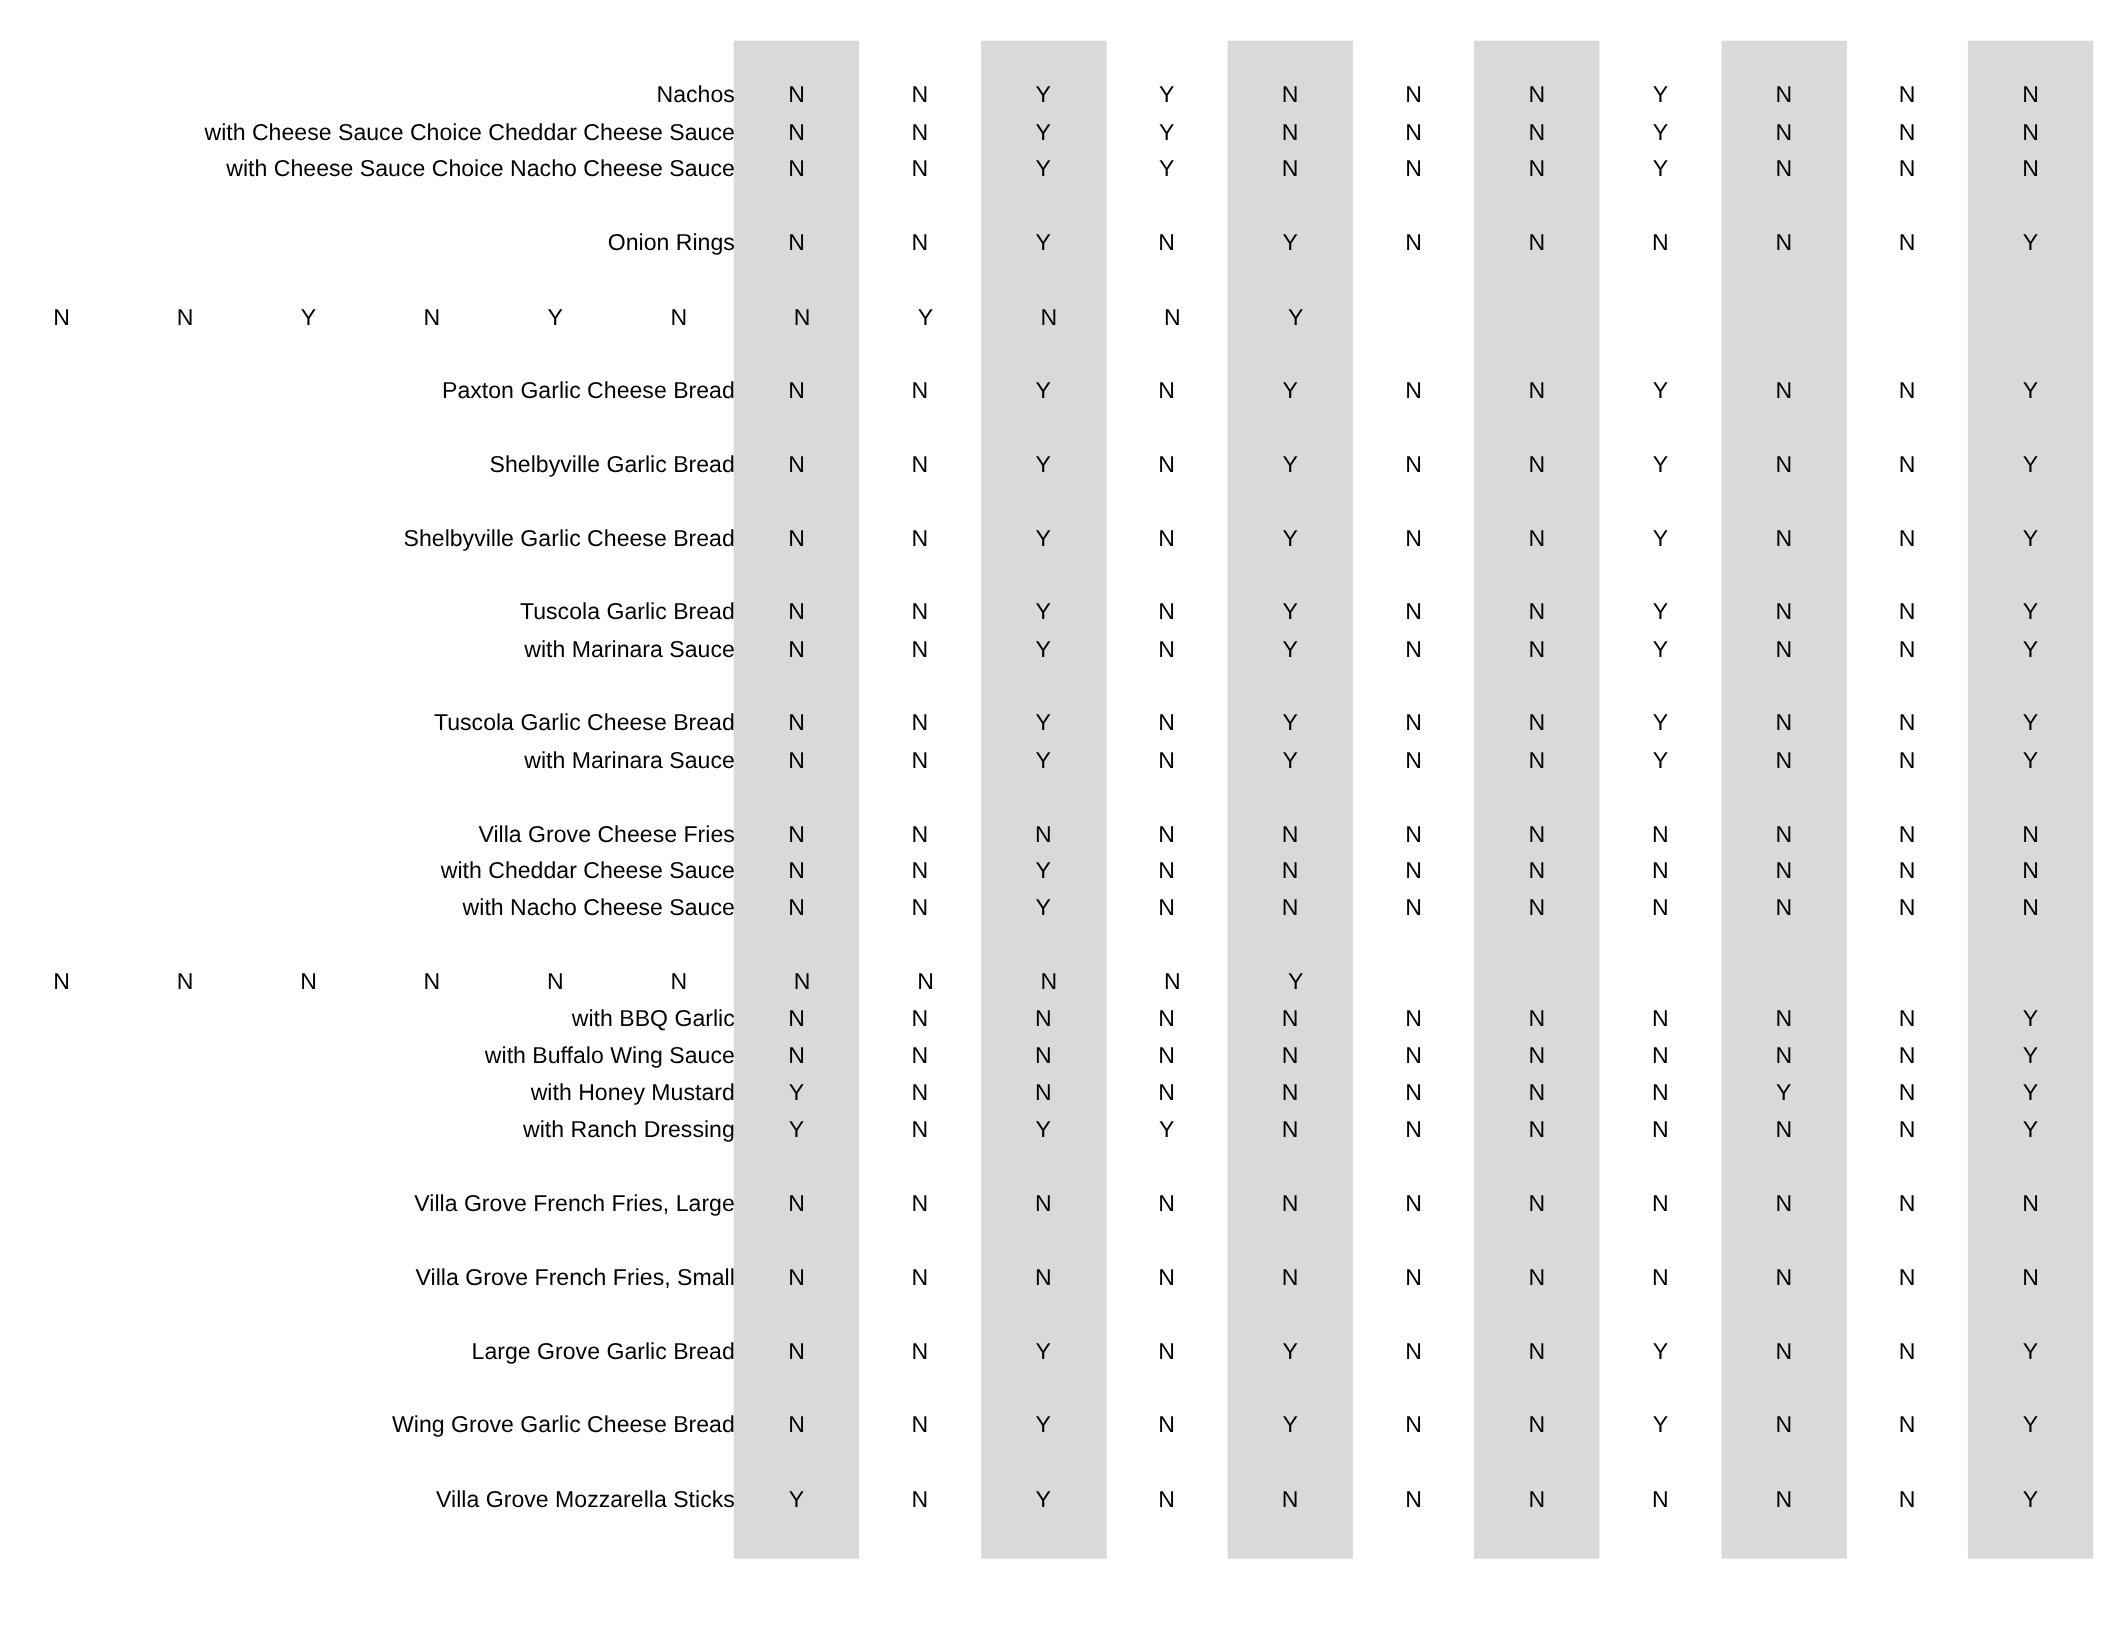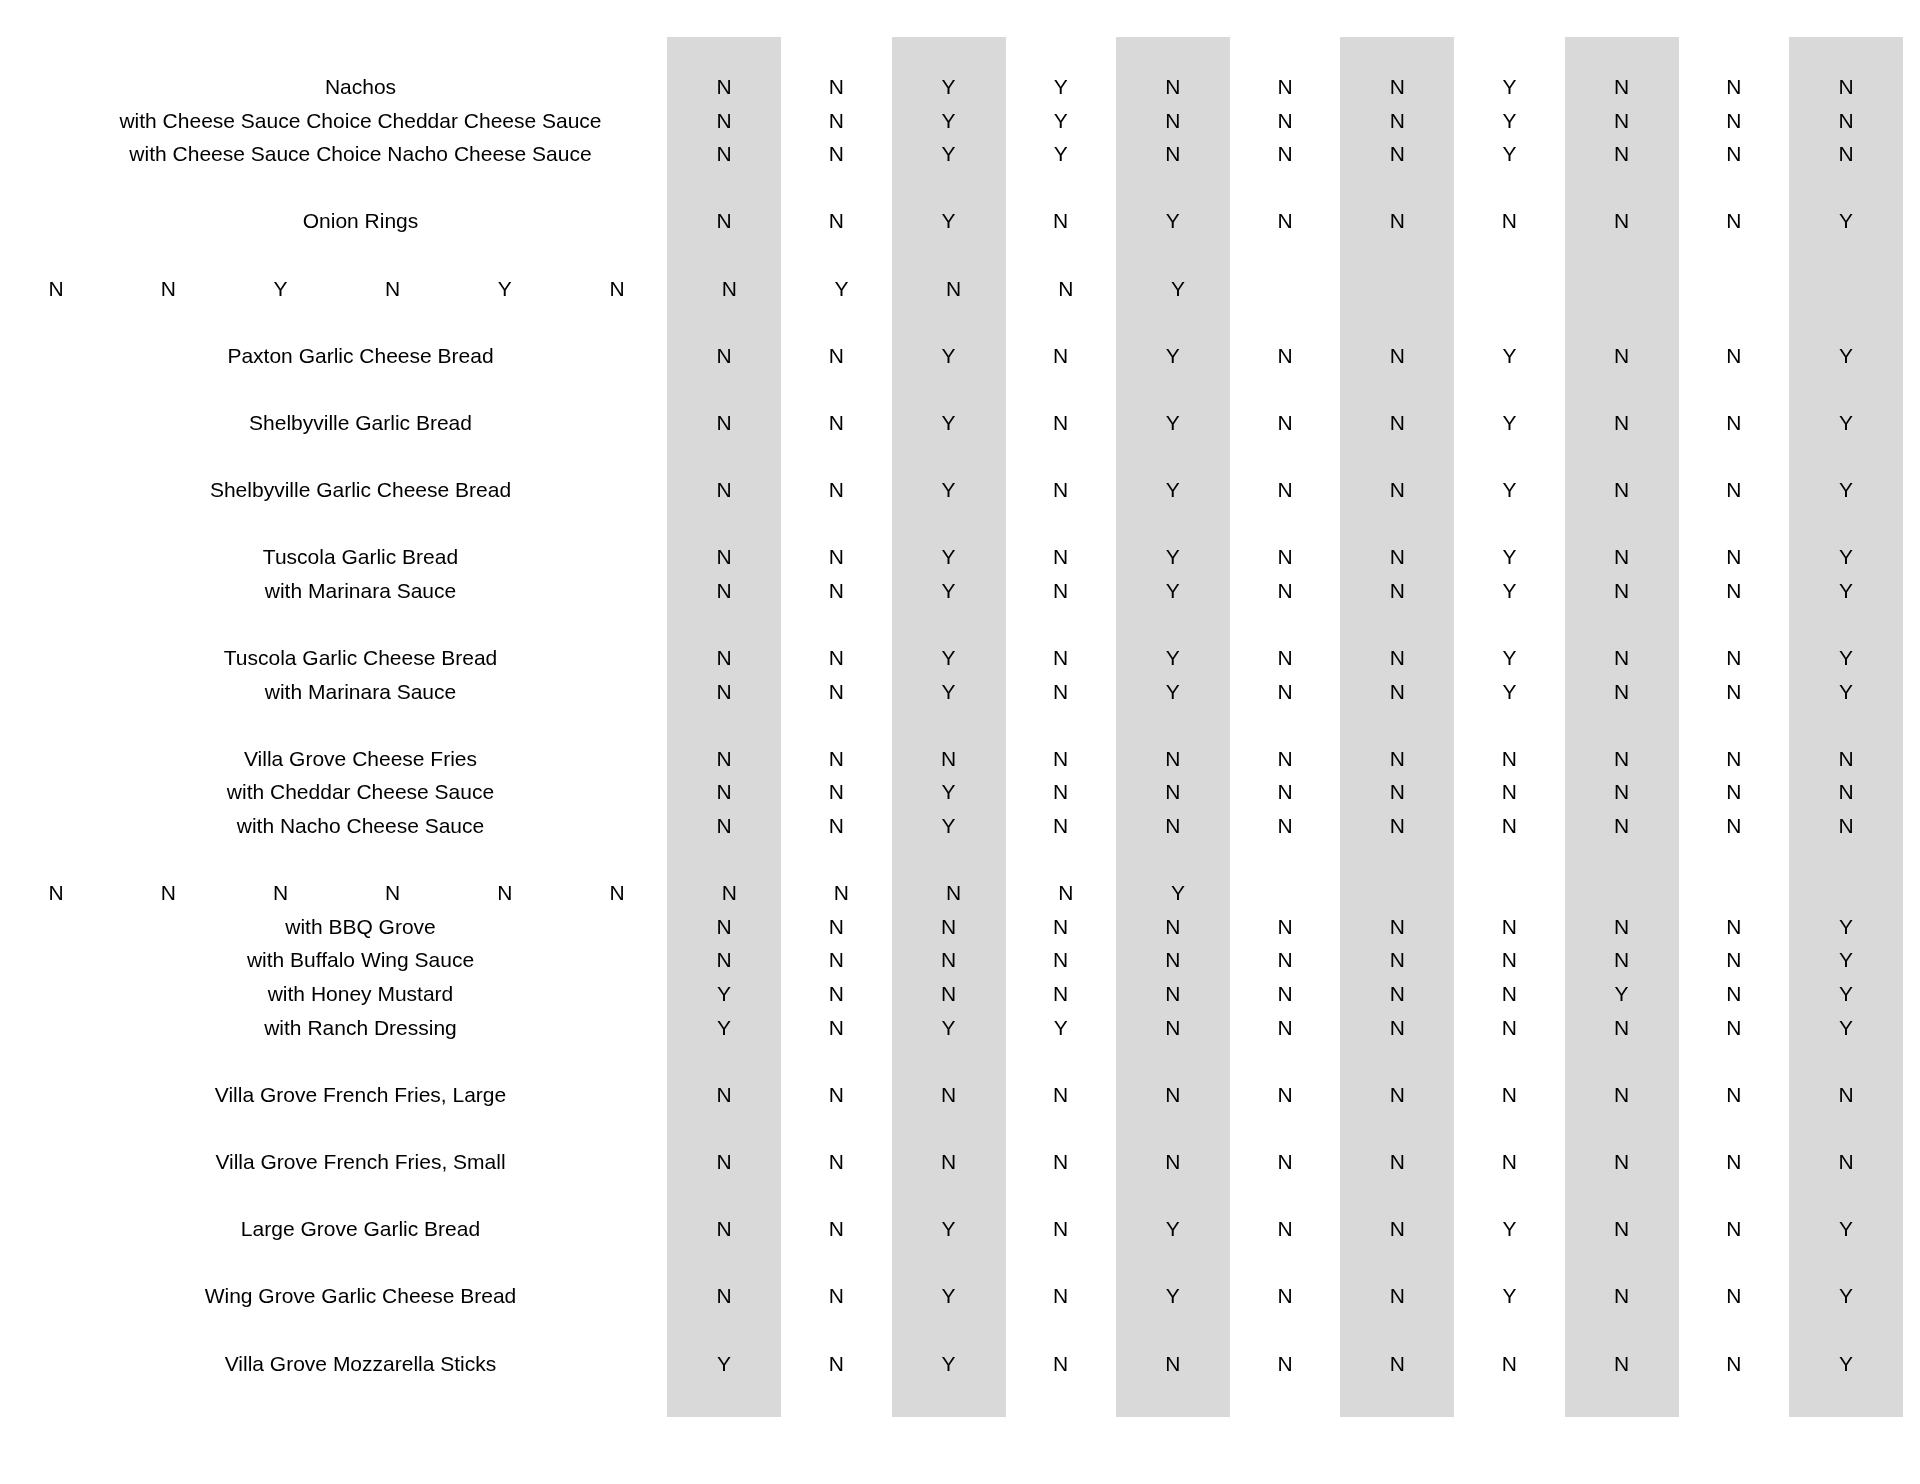--- a/index.html
+++ b/index.html
@@ -49,21 +49,21 @@
     height: 33.6px;
   }
   .cell {
     white-space: nowrap;
     overflow: visible;
   }
   .label {
     width: 668px;
     padding-left: 53px;
     box-sizing: border-box;
-    text-align: center;
+    text-align: right;
   }
   .value {
     width: 112.2px;
     text-align: center;
   }
 </style>
 </head>
 <body>
 
 <div class="page">
@@ -301,21 +301,21 @@
         <div class="cell value">N</div>
         <div class="cell value">N</div>
         <div class="cell value">N</div>
         <div class="cell value">N</div>
         <div class="cell value">N</div>
         <div class="cell value">N</div>
         <div class="cell value">N</div>
         <div class="cell value">Y</div>
       </div>
       <div class="row">
-        <div class="cell label">with BBQ Grove</div>
+        <div class="cell label">with BBQ Garlic</div>
         <div class="cell value">N</div>
         <div class="cell value">N</div>
         <div class="cell value">N</div>
         <div class="cell value">N</div>
         <div class="cell value">N</div>
         <div class="cell value">N</div>
         <div class="cell value">N</div>
         <div class="cell value">N</div>
         <div class="cell value">N</div>
         <div class="cell value">N</div>

